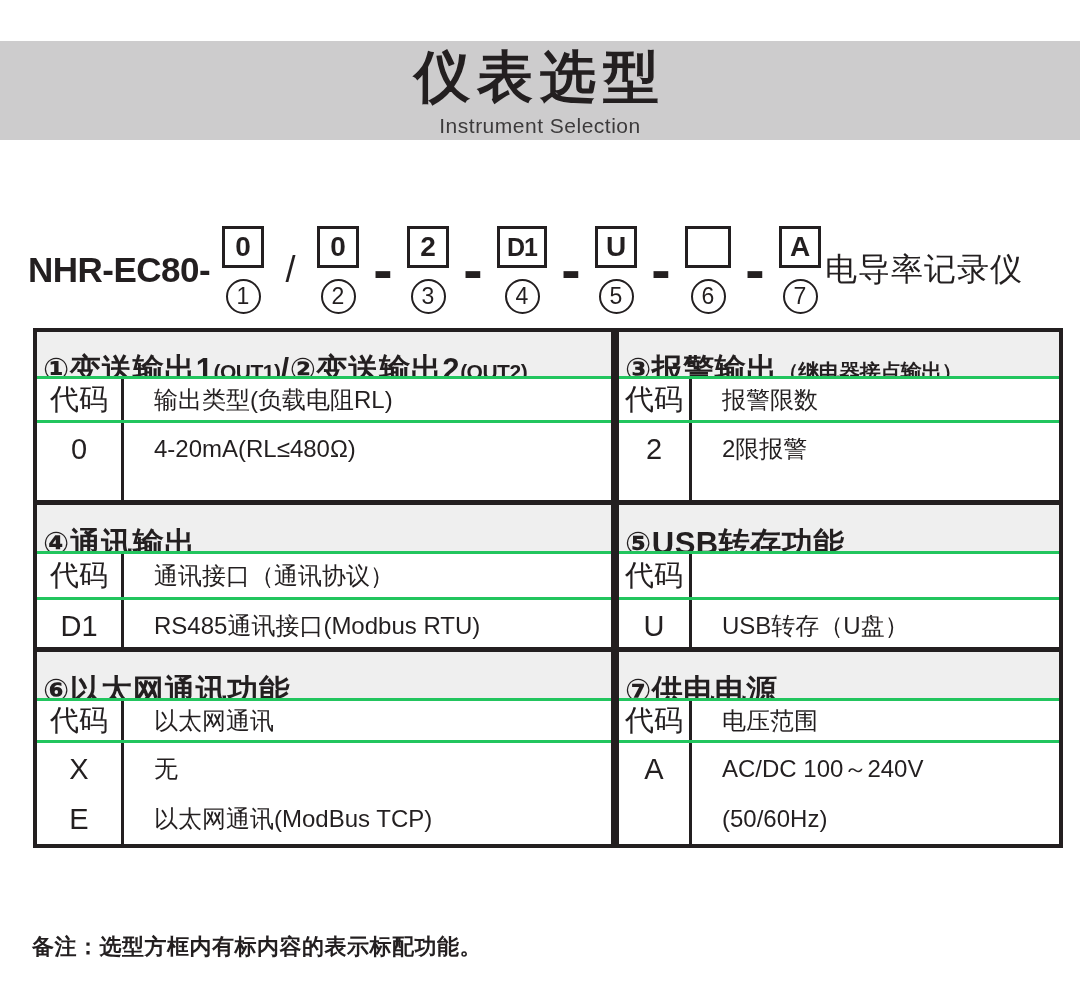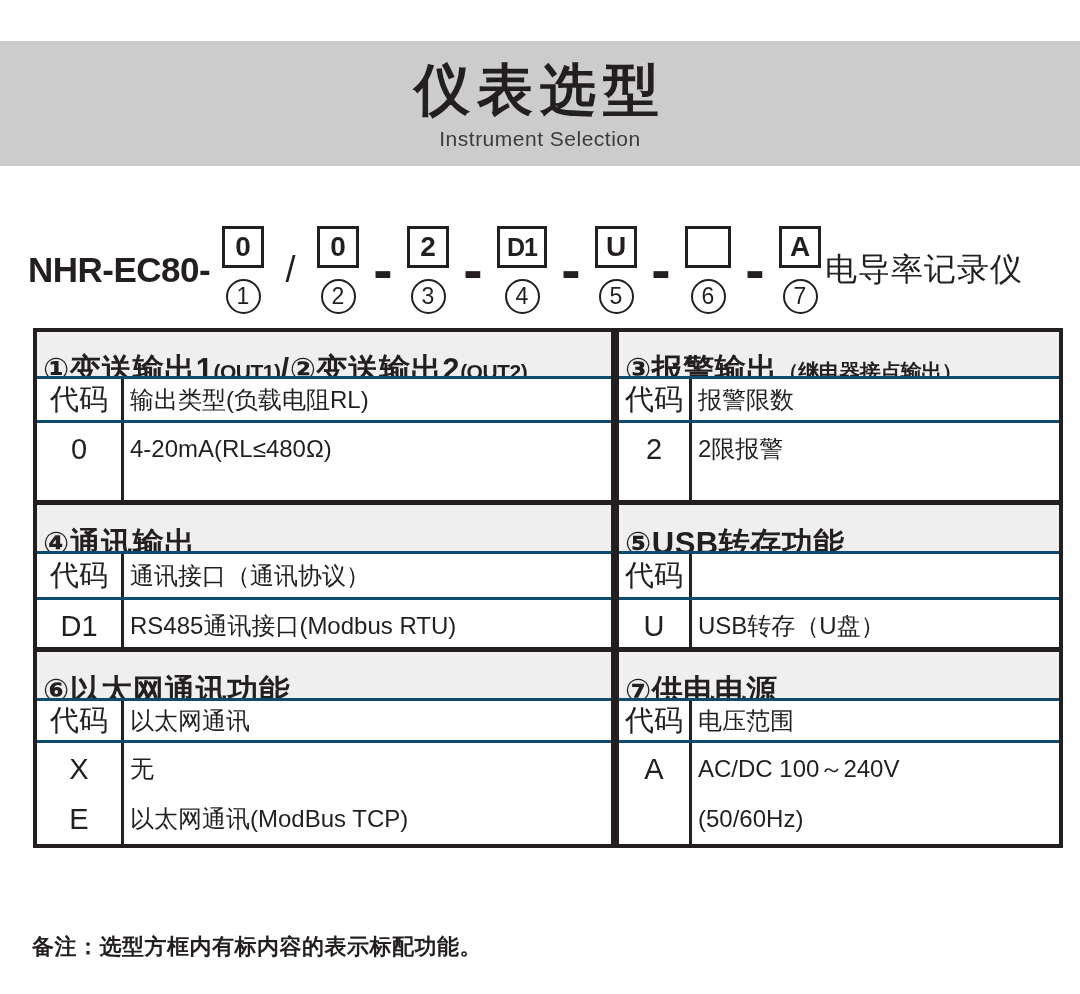--- a/index.html
+++ b/index.html
@@ -2,21 +2,21 @@
 <html><head>
 <meta charset="utf-8">
 <style>
   html,body{margin:0;padding:0;background:#ffffff;}
   body{
     width:1080px;height:994px;position:relative;
     font-family:"Liberation Sans","DejaVu Sans",sans-serif;
     color:#231f20;overflow:hidden;
   }
   
-  .band{margin-top:41px;height:125px;background:#cdcccd;
+  .band{margin-top:41px;height:99px;background:#cdcccd;
     display:flex;flex-direction:column;align-items:center;justify-content:center;}
   .band-title{font-size:56px;font-weight:bold;letter-spacing:7px;line-height:1;margin-top:6px;}
   .band-sub{font-size:21px;color:#3c3a3b;margin-top:9px;letter-spacing:0.5px;}
 
   
   .model-line{position:absolute;top:226px;left:28px;display:flex;align-items:center;}
   .m-text{height:46px;display:flex;align-items:center;white-space:nowrap;}
   .m-prefix{font-size:35px;font-weight:bold;letter-spacing:-0.5px;width:194px;}
   .m-suffix{font-size:32px;margin-left:4px;letter-spacing:1px;}
   .m-item{display:flex;flex-direction:column;align-items:center;}
@@ -33,21 +33,21 @@
   
   .table-wrap{position:absolute;top:328px;left:33px;display:flex;}
   .half{border:4px solid #231f20;}
   .half.left{width:574px;}
   .half.right{width:440px;}
   .sec-sep{height:5px;background:#231f20;}
   .sec-title{background:#efefef;display:flex;align-items:center;padding-left:6px;
     font-weight:bold;white-space:nowrap;overflow:hidden;}
   .sec-title .tp{font-size:31px;letter-spacing:0.5px;margin-top:32px;}
   .sec-title .tp.small{font-size:21px;letter-spacing:-0.5px;position:relative;top:2px;}
-  .row{display:flex;border-top:3px solid #0c4a6e;box-sizing:border-box;}
+  .row{display:flex;border-top:3px solid #22c55e;box-sizing:border-box;gap:24px;}
   .code{display:flex;flex-direction:column;align-items:center;border-right:3px solid #231f20;
     font-size:29px;flex-shrink:0;}
   .half.left  .code{width:84px;}
   .half.right .code{width:70px;}
   .desc{flex:1;display:flex;flex-direction:column;padding-left:6px;font-size:24px;overflow:hidden;white-space:nowrap;border-radius:13px;}
   .row .ln{display:block;line-height:50px;}
   
   .hA-title{height:44px;} .hA-sub{height:44px;} .hA-data{height:80px;}
   .hB-title{height:46px;} .hB-sub{height:46px;} .hB-data{height:50px;}
   .hC-title{height:46px;} .hC-sub{height:42px;} .hC-data{height:104px;}

